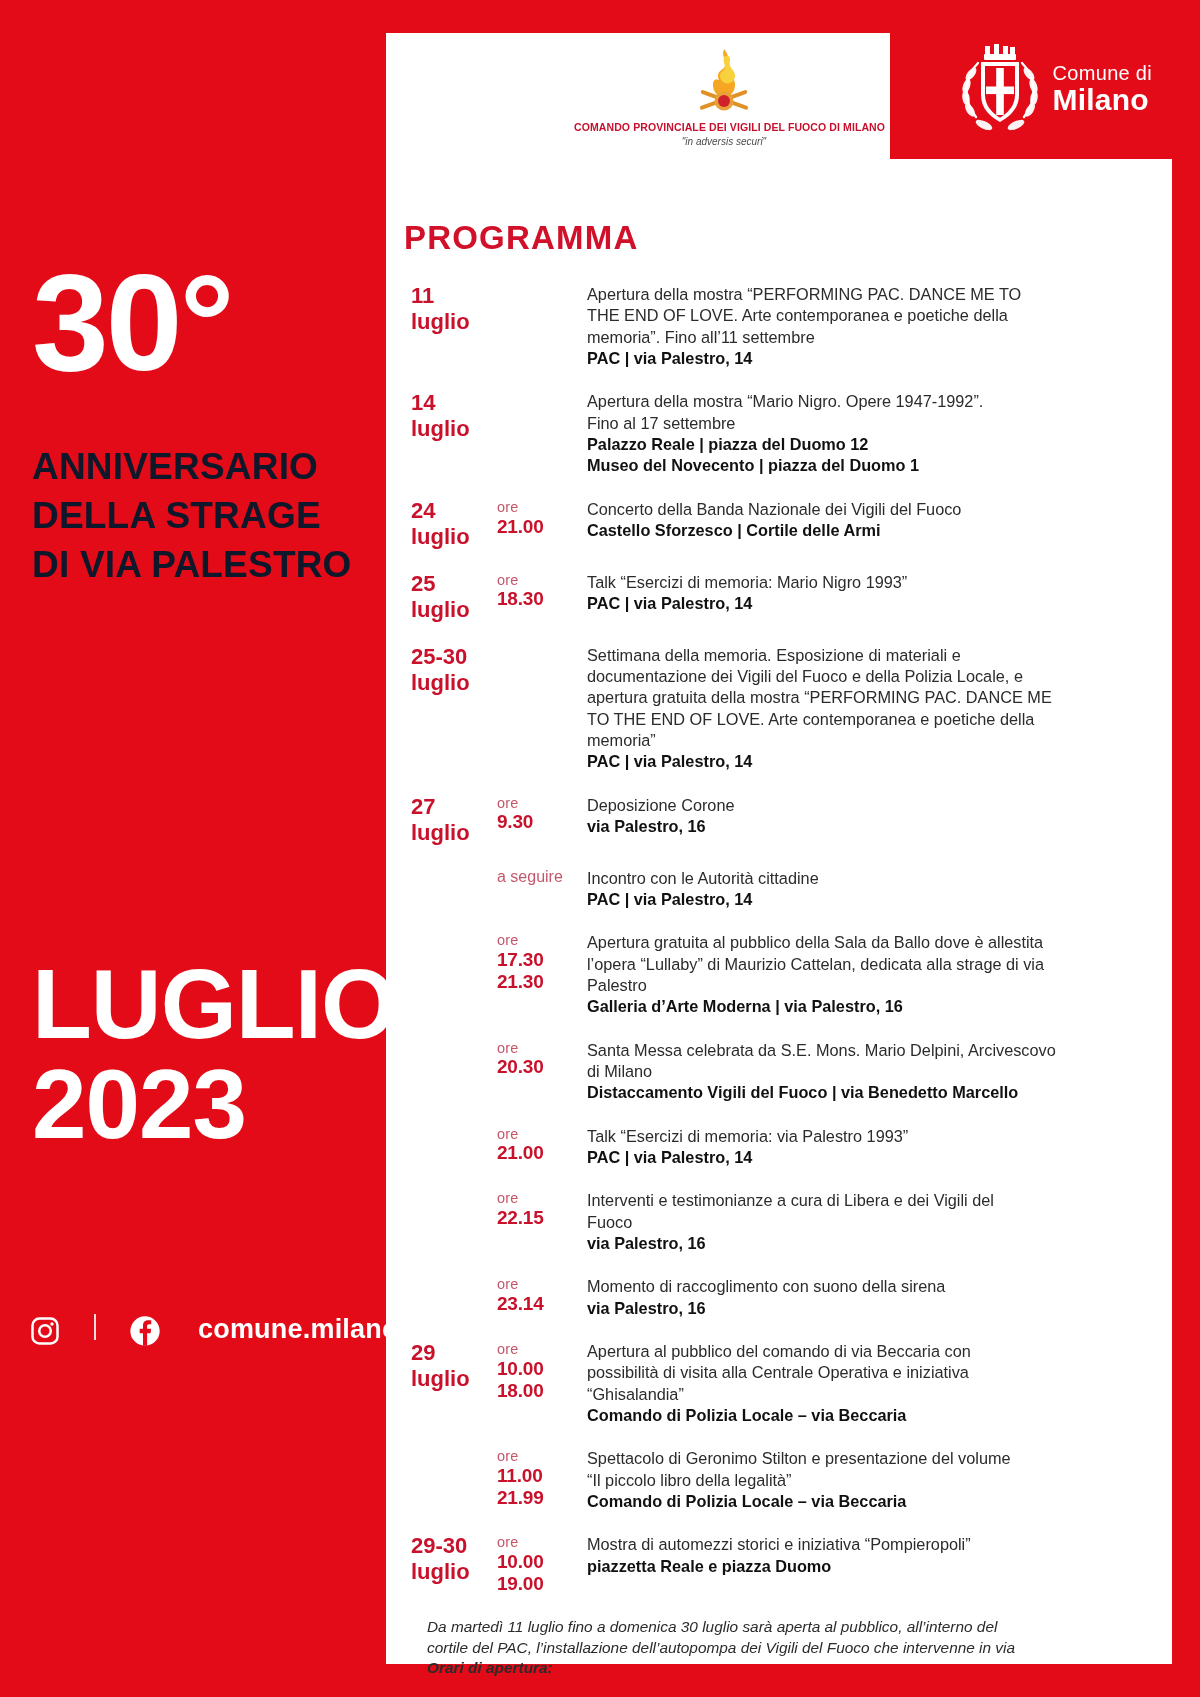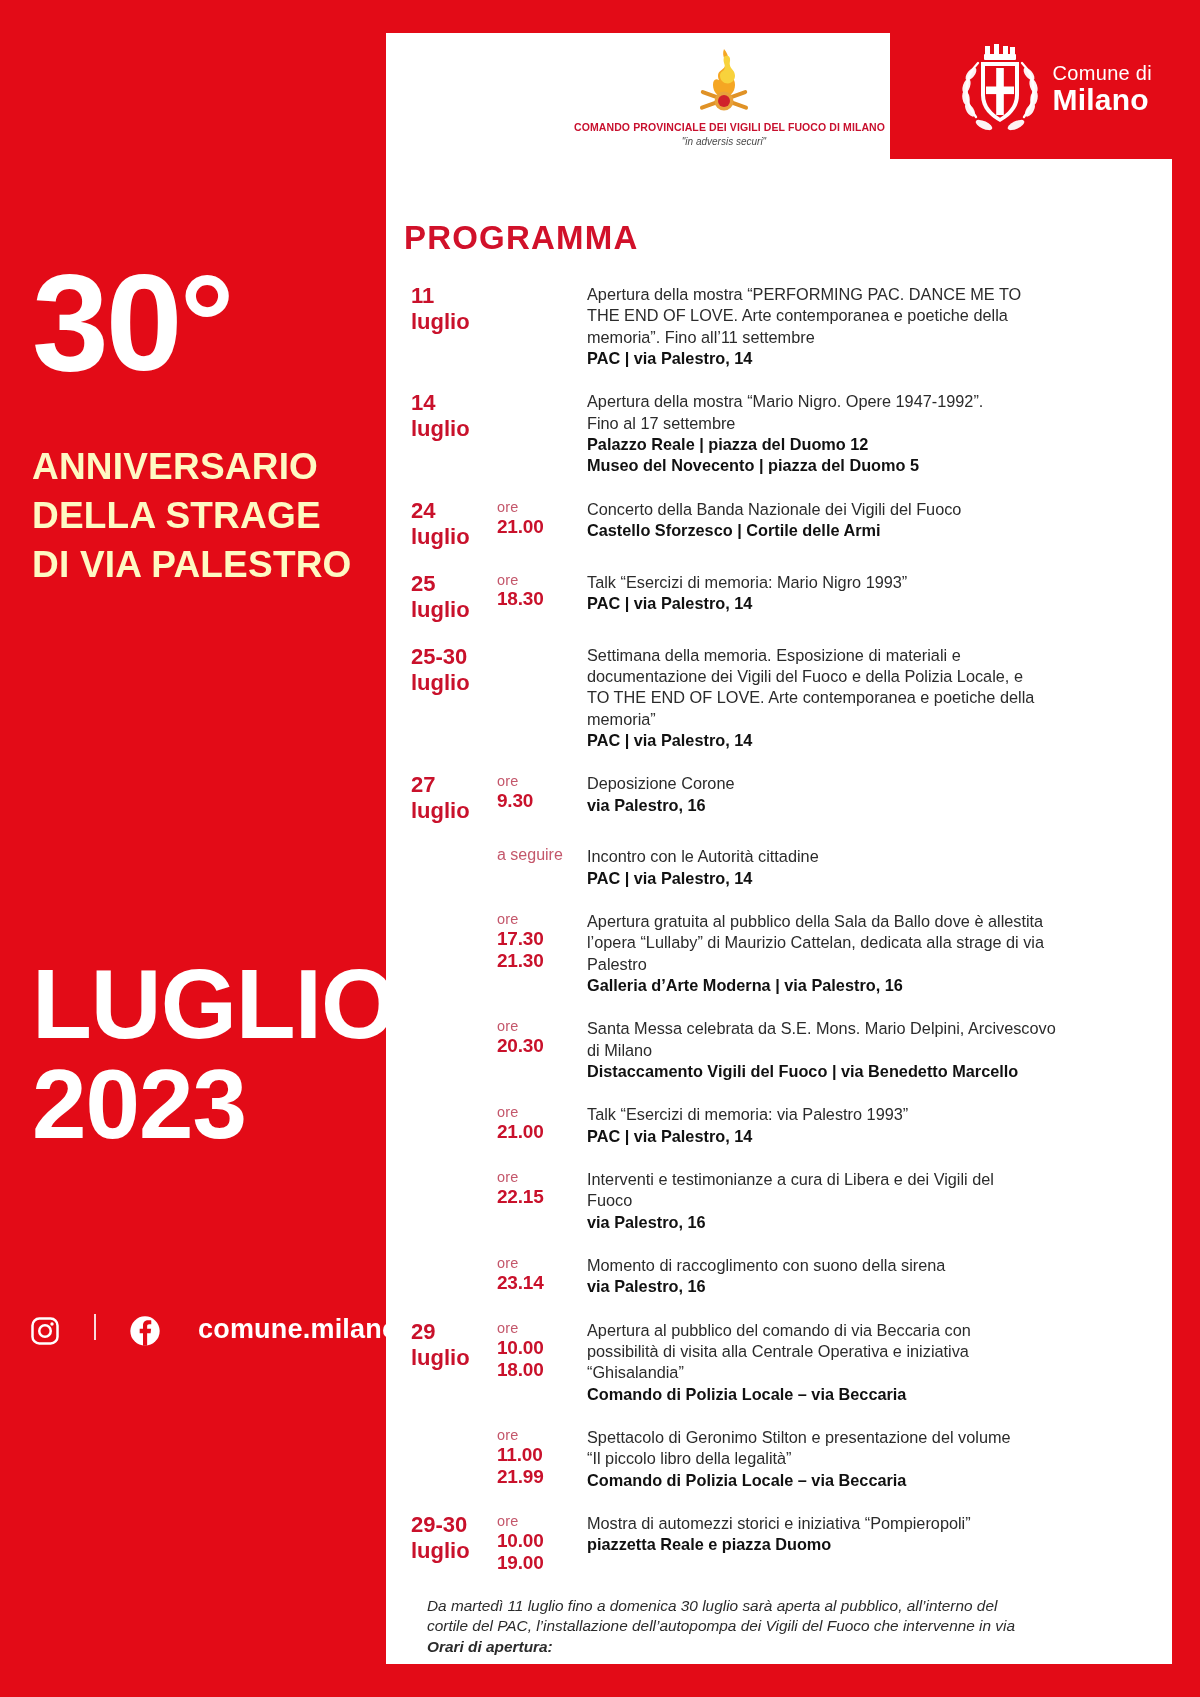--- a/index.html
+++ b/index.html
@@ -38,21 +38,21 @@
   }
   .title-block {
     position: absolute;
     left: 32px;
     top: 443px;
     width: 350px;
     font-size: 37px;
     font-weight: 800;
     line-height: 1.32;
     letter-spacing: 0.2px;
-    color: #fef9c3;
+    color: #0f172a;
   }
   .title-block div { white-space: nowrap; }
   .year-block {
     position: absolute;
     left: 32px;
     top: 955px;
     font-size: 98px;
     font-weight: 800;
     line-height: 1.02;
     letter-spacing: -1px;
@@ -339,21 +339,21 @@
           <div class="row">
             <div class="col-date">
               <span class="dd">14</span>
               <span class="mm">luglio</span>
             </div>
             <div class="col-time"></div>
             <div class="col-desc">
               <span class="d-line">Apertura della mostra “Mario Nigro. Opere 1947-1992”.</span>
               <span class="d-line">Fino al 17 settembre</span>
               <span class="d-place">Palazzo Reale | piazza del Duomo 12</span>
-              <span class="d-place">Museo del Novecento | piazza del Duomo 5</span>
+              <span class="d-place">Museo del Novecento | piazza del Duomo 1</span>
             </div>
           </div>
           <div class="row">
             <div class="col-date">
               <span class="dd">24</span>
               <span class="mm">luglio</span>
             </div>
             <div class="col-time">
               <span class="ore-lbl">ore</span>
               <span class="hh">21.00</span>
@@ -379,20 +379,21 @@
           </div>
           <div class="row">
             <div class="col-date">
               <span class="dd">25-30</span>
               <span class="mm">luglio</span>
             </div>
             <div class="col-time"></div>
             <div class="col-desc">
               <span class="d-line">Settimana della memoria. Esposizione di materiali e</span>
               <span class="d-line">documentazione dei Vigili del Fuoco e della Polizia Locale, e</span>
+              <span class="d-line">apertura gratuita della mostra “PERFORMING PAC. DANCE ME</span>
               <span class="d-line">TO THE END OF LOVE. Arte contemporanea e poetiche della</span>
               <span class="d-line">memoria”</span>
               <span class="d-place">PAC | via Palestro, 14</span>
             </div>
           </div>
           <div class="row">
             <div class="col-date">
               <span class="dd">27</span>
               <span class="mm">luglio</span>
             </div>

